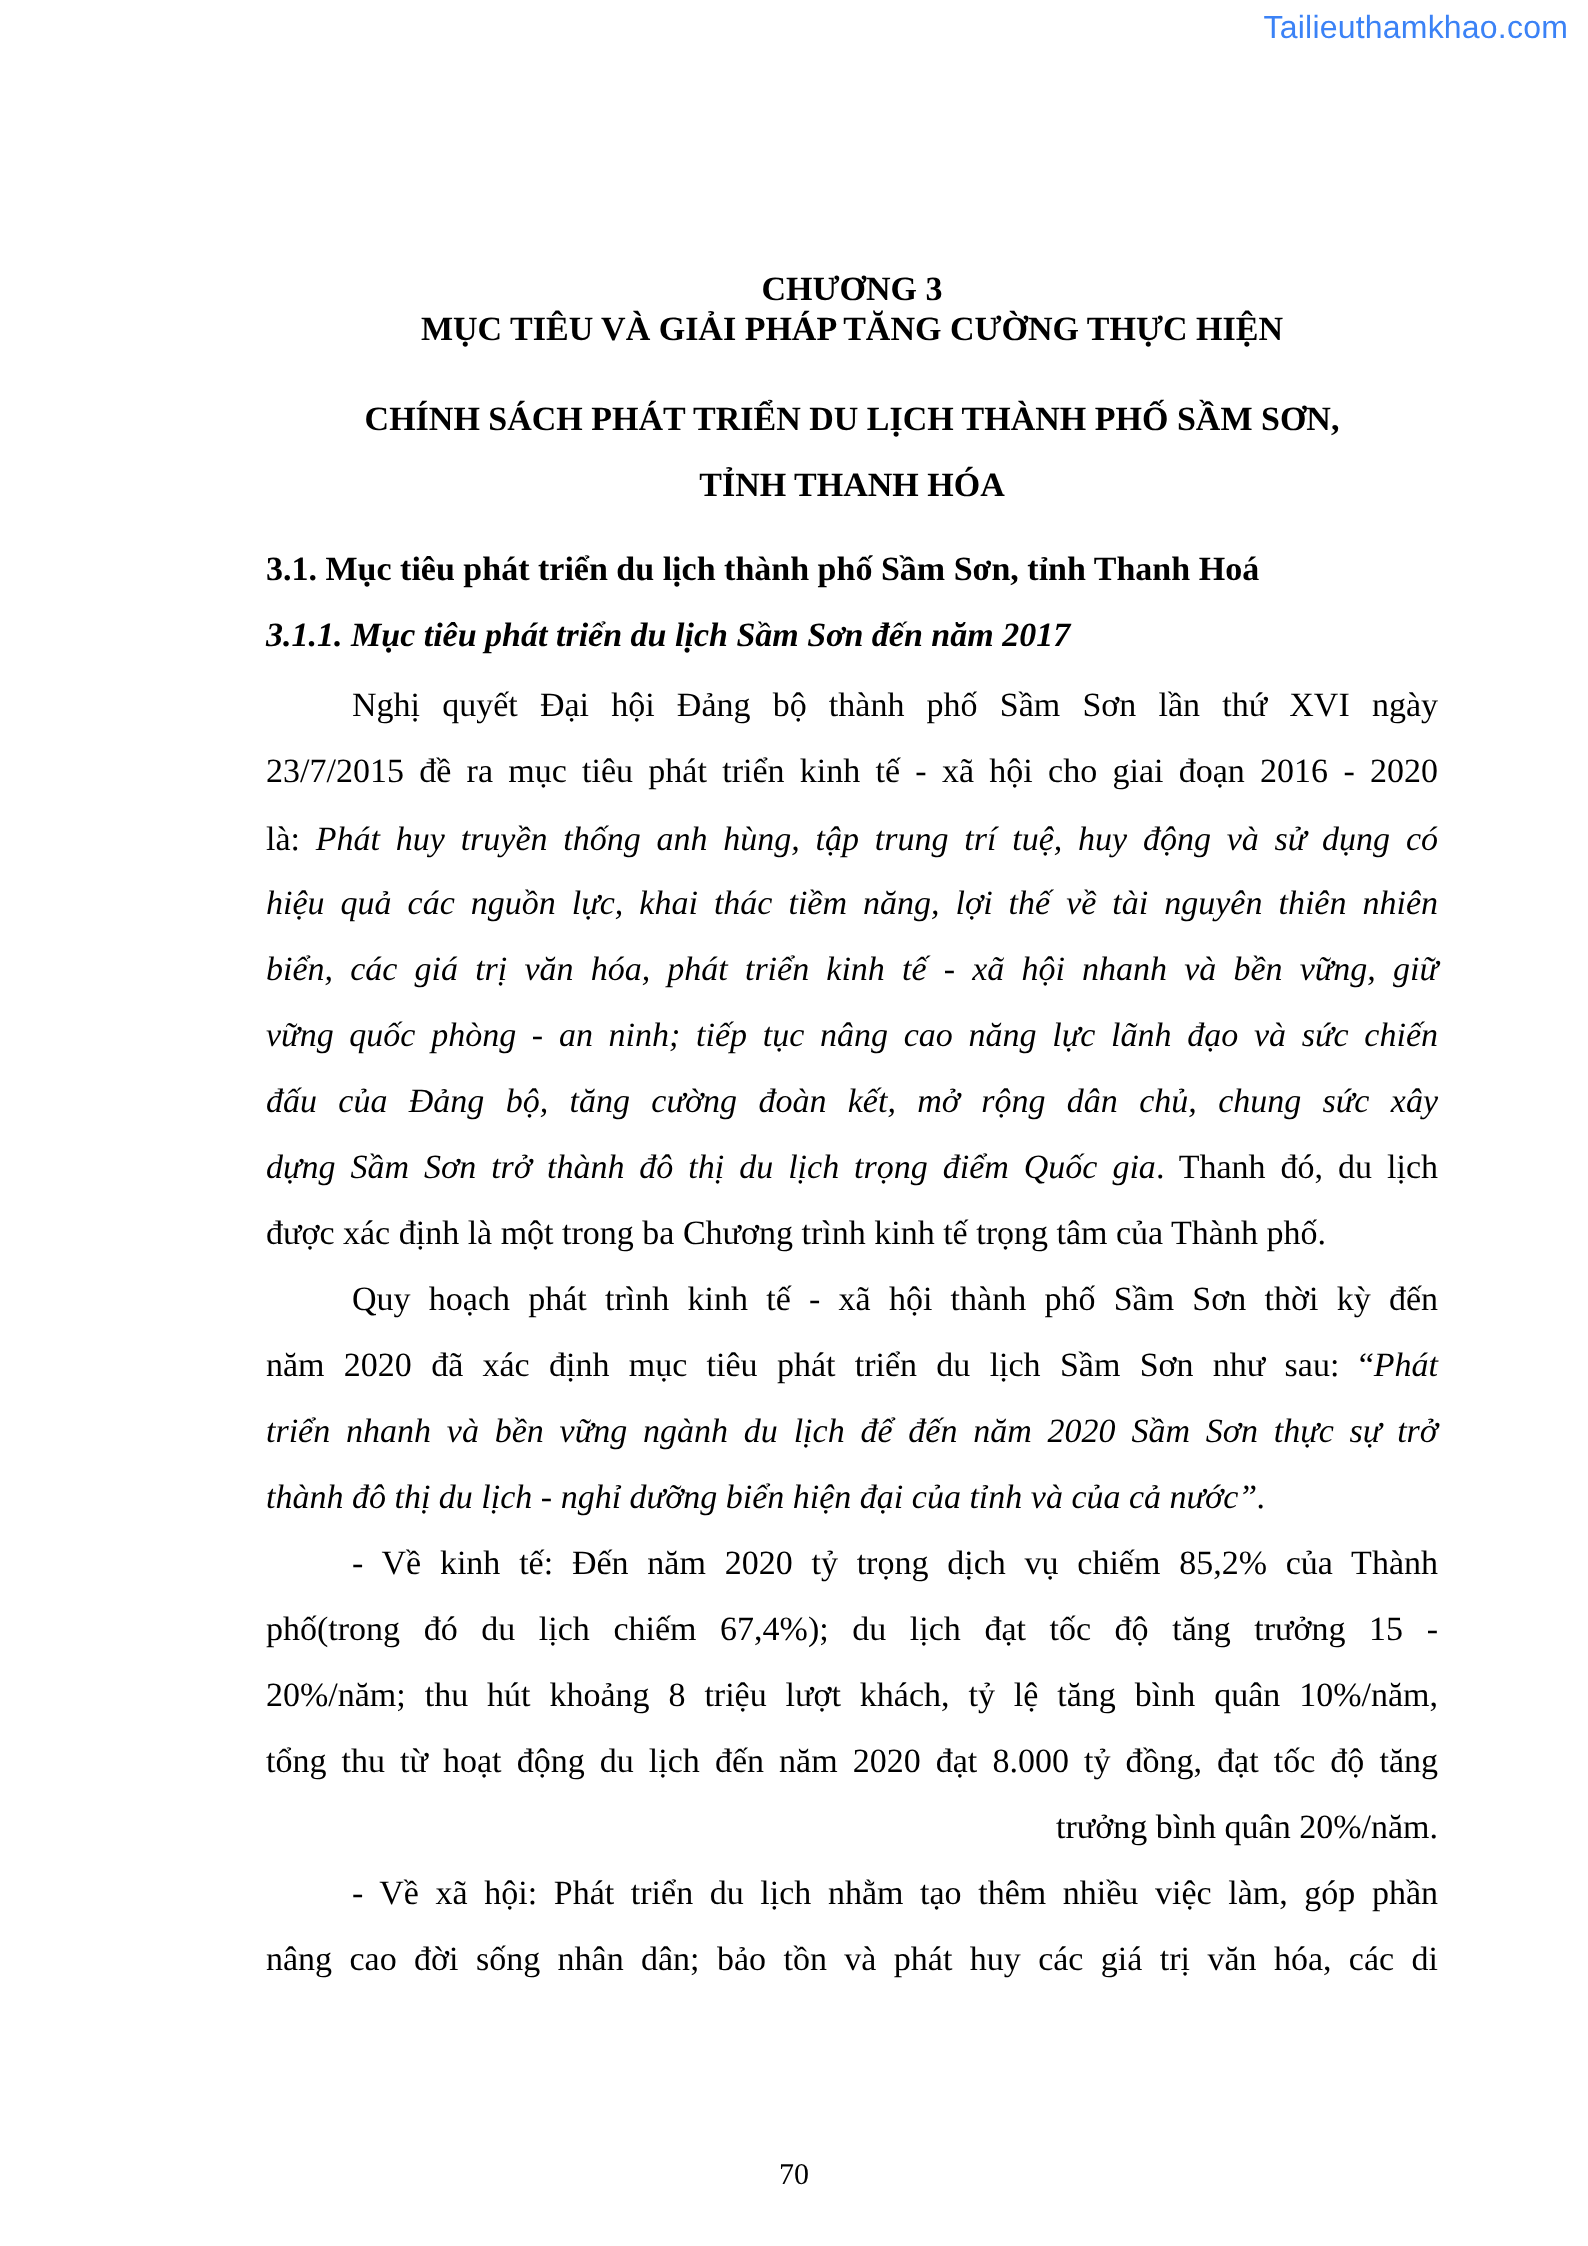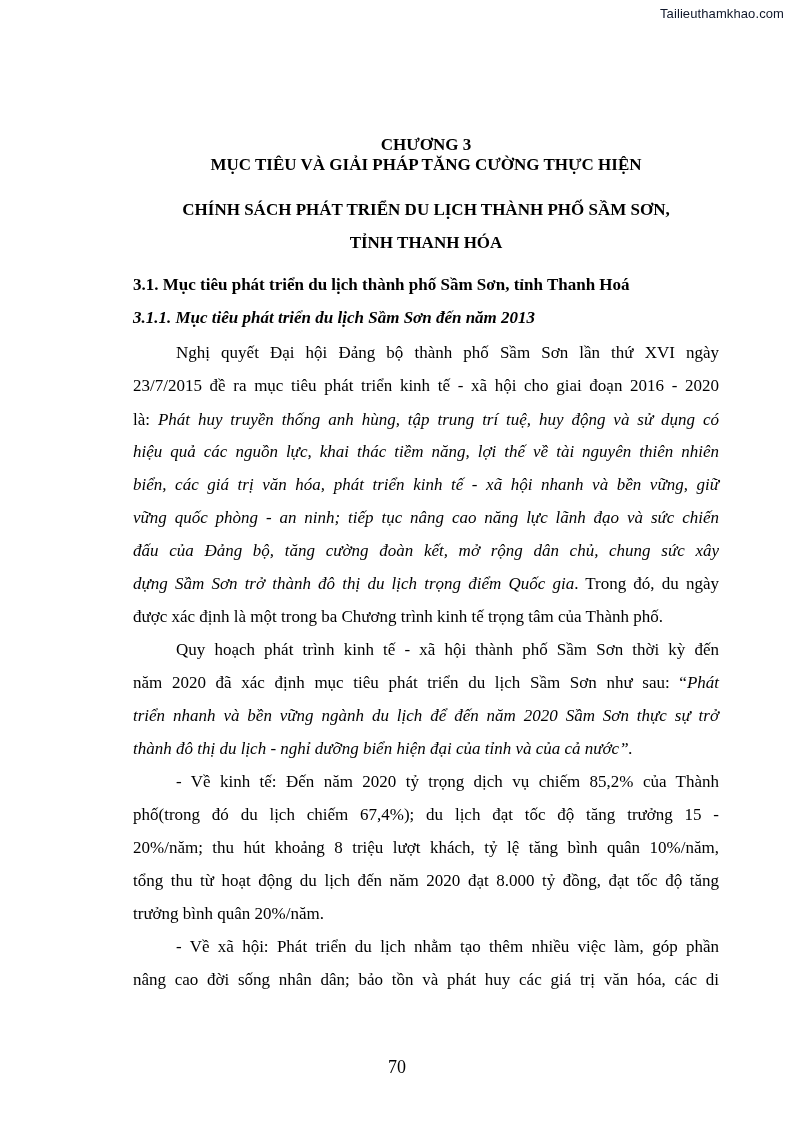--- a/index.html
+++ b/index.html
@@ -1,62 +1,62 @@
 <!DOCTYPE html>
 <html><head>
 <meta charset="utf-8">
 <style>
   html, body { margin: 0; padding: 0; background: #ffffff; }
   body { width: 794px; height: 1123px; position: relative; overflow: hidden;
          font-family: "Liberation Serif", serif; color: #000; }
   .watermark { position: absolute; top: 6px; right: 10px; font-family: "Liberation Sans", sans-serif;
-               font-size: 13px; color: #0f172a; letter-spacing: 0.1px; }
+               font-size: 16px; color: #3b82f6; letter-spacing: 0.1px; }
   .page { position: absolute; left: 133px; top: 0; width: 586px; }
   .line { position: absolute; left: 0; width: 586px; font-size: 17px; line-height: 22px; white-space: nowrap; }
   .center { text-align: center; }
   .justify { text-align: justify; text-align-last: justify; }
   .bold { font-weight: bold; }
   .italic { font-style: italic; }
   .indent { padding-left: 43px; width: 543px; }
-  .pagenum { position: absolute; top: 1057px; left: 0; width: 794px; text-align: center;
-             font-size: 18px; }
+  .pagenum { position: absolute; top: 1080px; left: 0; width: 794px; text-align: center;
+             font-size: 15px; }
 </style>
 </head>
 <body>
 
 <div class="watermark">Tailieuthamkhao.com</div>
 
 <div class="page">
 
   <div class="line center bold" style="top:134px;">CHƯƠNG 3</div>
   <div class="line center bold" style="top:154px;">MỤC TIÊU VÀ GIẢI PHÁP TĂNG CƯỜNG THỰC HIỆN</div>
   <div class="line center bold" style="top:199px;">CHÍNH SÁCH PHÁT TRIỂN DU LỊCH THÀNH PHỐ SẦM SƠN,</div>
   <div class="line center bold" style="top:232px;">TỈNH THANH HÓA</div>
 
   <div class="line bold" style="top:274px;">3.1. Mục tiêu phát triển du lịch thành phố Sầm Sơn, tỉnh Thanh Hoá</div>
-  <div class="line bold italic" style="top:307px;">3.1.1. Mục tiêu phát triển du lịch Sầm Sơn đến năm 2013</div>
+  <div class="line bold italic" style="top:307px;">3.1.1. Mục tiêu phát triển du lịch Sầm Sơn đến năm 2017</div>
 
   <div class="line justify indent" style="top:342px;">Nghị quyết Đại hội Đảng bộ thành phố Sầm Sơn lần thứ XVI ngày</div>
   <div class="line justify" style="top:375px;">23/7/2015 đề ra mục tiêu phát triển kinh tế - xã hội cho giai đoạn 2016 - 2020</div>
   <div class="line justify" style="top:409px;"><span>là: </span><span class="italic">Phát huy truyền thống anh hùng, tập trung trí tuệ, huy động và sử dụng có</span></div>
   <div class="line justify italic" style="top:441px;">hiệu quả các nguồn lực, khai thác tiềm năng, lợi thế về tài nguyên thiên nhiên</div>
   <div class="line justify italic" style="top:474px;">biển, các giá trị văn hóa, phát triển kinh tế - xã hội nhanh và bền vững, giữ</div>
   <div class="line justify italic" style="top:507px;">vững quốc phòng - an ninh; tiếp tục nâng cao năng lực lãnh đạo và sức chiến</div>
   <div class="line justify italic" style="top:540px;">đấu của Đảng bộ, tăng cường đoàn kết, mở rộng dân chủ, chung sức xây</div>
-  <div class="line justify" style="top:573px;"><span class="italic">dựng Sầm Sơn trở thành đô thị du lịch trọng điểm Quốc gia</span><span>. Trong đó, du ngày</span></div>
+  <div class="line justify" style="top:573px;"><span class="italic">dựng Sầm Sơn trở thành đô thị du lịch trọng điểm Quốc gia</span><span>. Thanh đó, du lịch</span></div>
   <div class="line" style="top:606px;">được xác định là một trong ba Chương trình kinh tế trọng tâm của Thành phố.</div>
 
   <div class="line justify indent" style="top:639px;">Quy hoạch phát trình kinh tế - xã hội thành phố Sầm Sơn thời kỳ đến</div>
   <div class="line justify" style="top:672px;"><span>năm 2020 đã xác định mục tiêu phát triển du lịch Sầm Sơn như sau: “</span><span class="italic">Phát</span></div>
   <div class="line justify italic" style="top:705px;">triển nhanh và bền vững ngành du lịch để đến năm 2020 Sầm Sơn thực sự trở</div>
   <div class="line italic" style="top:738px;">thành đô thị du lịch - nghỉ dưỡng biển hiện đại  của tỉnh và của cả nước”.</div>
 
   <div class="line justify indent" style="top:771px;">- Về kinh tế: Đến năm 2020 tỷ trọng dịch vụ chiếm 85,2% của Thành</div>
   <div class="line justify" style="top:804px;">phố(trong đó du lịch chiếm 67,4%); du lịch đạt tốc độ tăng trưởng 15 -</div>
   <div class="line justify" style="top:837px;">20%/năm; thu hút khoảng 8 triệu lượt khách, tỷ lệ tăng bình quân 10%/năm,</div>
   <div class="line justify" style="top:870px;">tổng thu từ hoạt động du lịch đến năm 2020 đạt 8.000 tỷ đồng, đạt tốc độ tăng</div>
-  <div class="line" style="top:903px;">trưởng bình quân 20%/năm.</div>
+  <div class="line" style="top:903px;text-align:right;">trưởng bình quân 20%/năm.</div>
 
   <div class="line justify indent" style="top:936px;">- Về xã hội: Phát triển du lịch nhằm tạo thêm nhiều việc làm, góp phần</div>
   <div class="line justify" style="top:969px;">nâng cao đời sống nhân dân; bảo tồn và phát huy các giá trị văn hóa, các di</div>
 </div>
 
 <div class="pagenum">70</div>
 
 </body></html>

